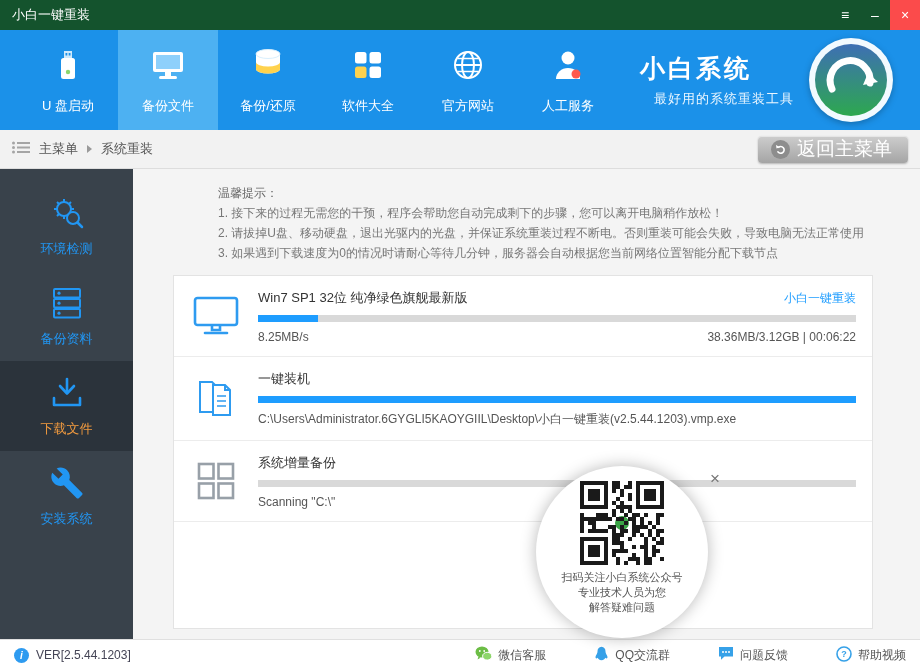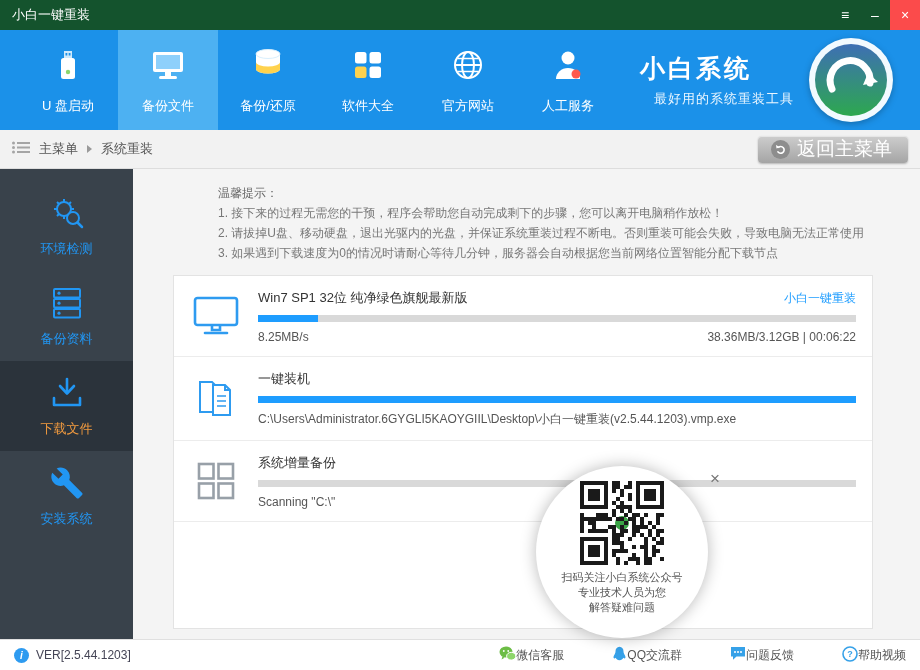--- a/index.html
+++ b/index.html
@@ -59,21 +59,21 @@
   .qr-finder::after{content:"";position:absolute;inset:4px;background:#1a1a1a;}
   .qr-finder.tl{left:0;top:0;} .qr-finder.tr{right:0;top:0;} .qr-finder.bl{left:0;bottom:0;}
   .qr-logo{position:absolute;left:33px;top:33px;width:18px;height:18px;border-radius:50%;background:#3aa546;border:2px solid #fff;box-sizing:border-box;}
   .qr-text{margin-top:5px;font-size:11px;line-height:15px;color:#555;text-align:center;}
 
   
   .statusbar{height:30px;background:#fff;border-top:1px solid #e0e0e0;display:flex;align-items:center;padding:0 14px;flex:0 0 auto;}
   .ver{display:flex;align-items:center;gap:7px;font-size:12px;color:#445;flex:1;}
   .info-icon{width:15px;height:15px;border-radius:50%;background:#2e9bf0;color:#fff;font-size:10px;font-style:italic;font-weight:bold;display:flex;align-items:center;justify-content:center;}
   .status-links{display:flex;align-items:center;gap:48px;}
-  .status-link{display:flex;align-items:center;font-size:12px;color:#555;cursor:pointer;}
+  .status-link{display:flex;align-items:center;gap:6px;font-size:12px;color:#555;cursor:pointer;}
 </style>
 </head>
 <body>
 
 <div class="window">
 
   <div class="titlebar">
     <span class="titlebar-title">小白一键重装</span>
     <span class="win-btn">≡</span>
     <span class="win-btn">–</span>

